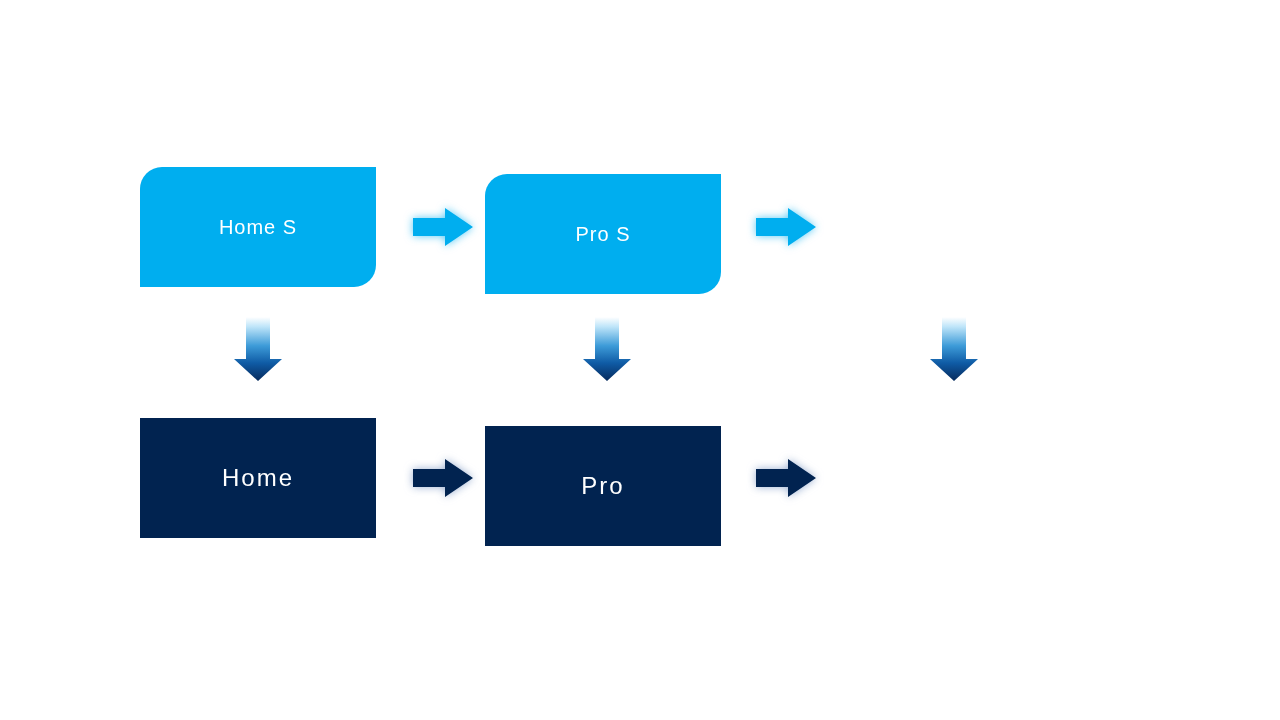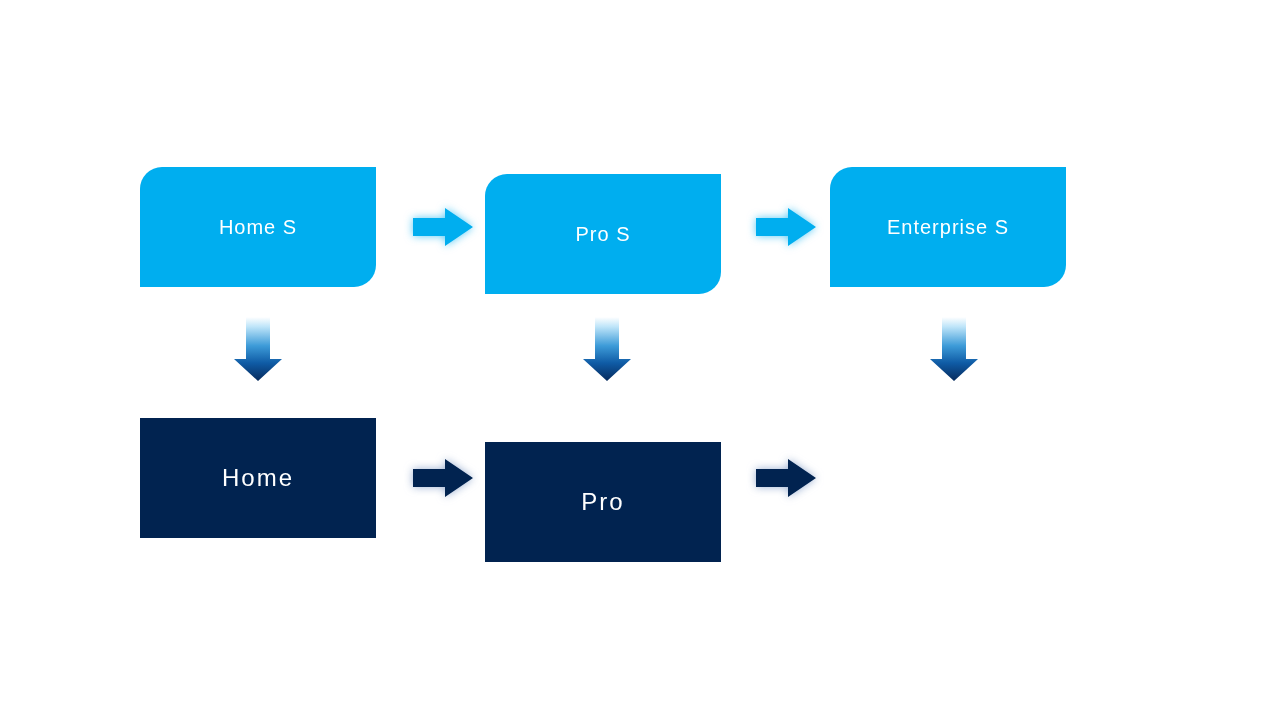--- a/index.html
+++ b/index.html
@@ -71,28 +71,25 @@
       </linearGradient>
     </defs>
   </svg>
 
   <div class="node top" style="left:140px; top:167px">
     <span>Home S</span>
   </div>
   <div class="node top" style="left:485px; top:174px">
     <span>Pro S</span>
   </div>
-  <div class="node top" style="left:830px; top:167px">
-    <span>Enterprise S</span>
-  </div>
 
   <div class="node bottom" style="left:140px; top:418px">
     <span>Home</span>
   </div>
-  <div class="node bottom" style="left:485px; top:442px">
+  <div class="node bottom" style="left:485px; top:426px">
     <span>Pro</span>
   </div>
 
   <div class="harrow light" style="left:413px; top:205px">
     <svg width="60" height="44" viewBox="0 0 60 44">
       <polygon points="0,13 32,13 32,3 60,22 32,41 32,31 0,31" fill="currentColor"></polygon>
     </svg>
   </div>
   <div class="harrow light" style="left:756px; top:205px">
     <svg width="60" height="44" viewBox="0 0 60 44">

